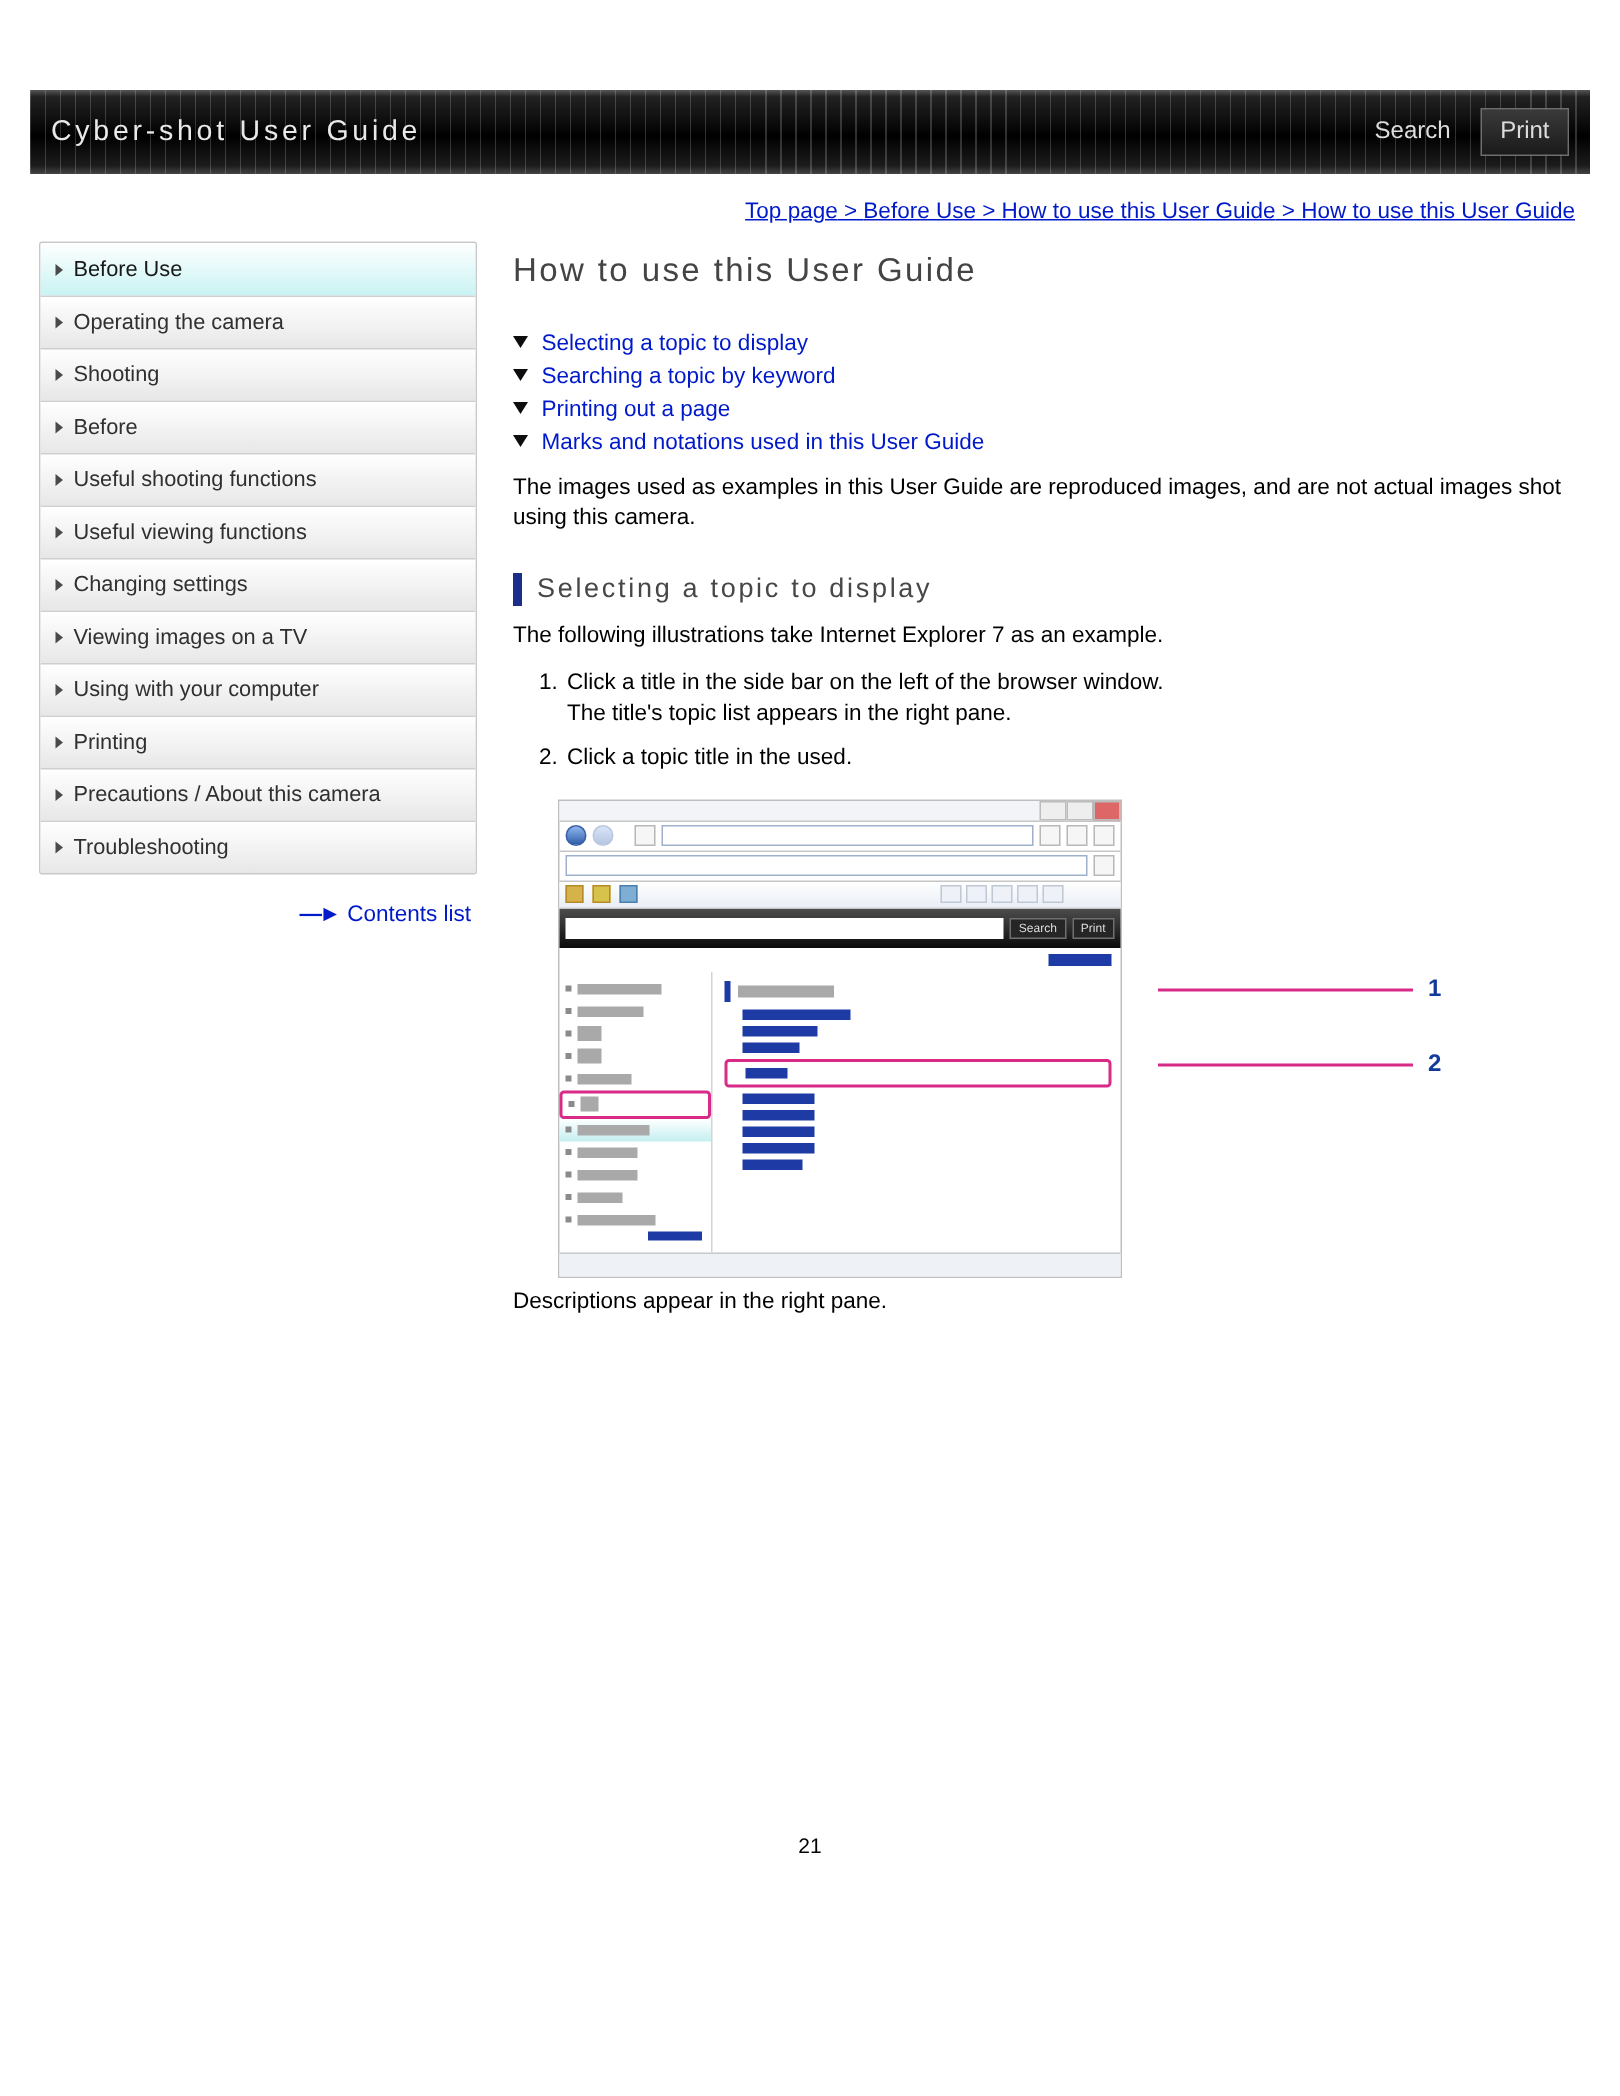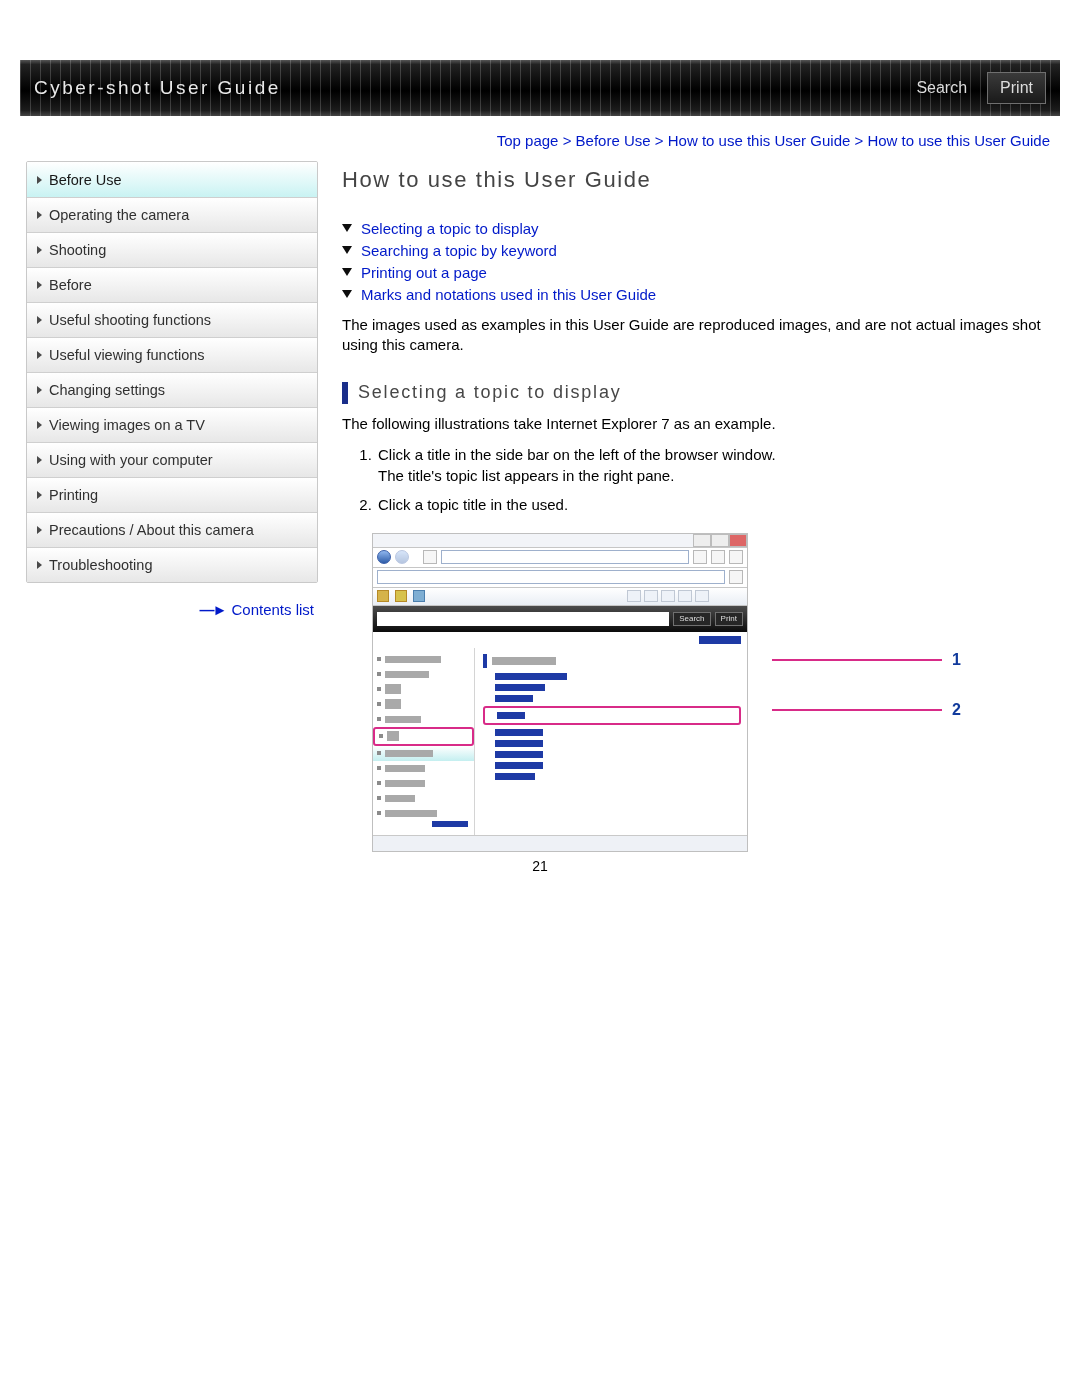--- a/index.html
+++ b/index.html
@@ -56,20 +56,21 @@
     margin-left: 6px;
     background:linear-gradient(to bottom,#3a3a3a,#1a1a1a);
   }
 
   
   .breadcrumb {
     text-align: right;
     color: #0019c9;
     font-size: 15px;
     padding: 16px 10px 12px 10px;
+    text-decoration: underline;
   }
   .breadcrumb a { color: #0019c9; text-decoration: none; }
 
   
   .cols { display: flex; gap: 24px; padding: 0 6px; }
   .sidebar { width: 292px; flex-shrink: 0; }
   .main { flex: 1; padding-right: 8px; }
 
   
   .nav {
@@ -199,21 +200,21 @@
   .imain .hd .pb{width:4px;height:14px;background:#1e3aa5;}
   .imain .hd .tb{width:64px;height:8px;background:#a9a9a9;}
   .imain .ln{height:7px;background:#1e3aa5;margin:4px 0 4px 12px;}
   .hi2{border:2px solid #d82b88;border-radius:3px;padding:2px 0;margin:2px 0;}
   .status{height:16px;border-top:1px solid #c9c9c9;background:#eef1f6;}
   .leaders{display:flex;flex-direction:column;gap:32px;margin-top:118px;}
   .lead{display:flex;align-items:center;}
   .lead .line{width:170px;height:2px;background:#d82b88;}
   .lead .num{font-weight:bold;color:#113a9c;margin-left:10px;font-size:16px;}
 
-  .page-num { text-align:center; font-size:14px; color:#000; }
+  .page-num { text-align:center; font-size:14px; margin-top:320px; color:#000; }
 </style>
 </head>
 <body>
 
 <div class="page">
 
   <div class="header">
     <div class="header-title">Cyber-shot User Guide</div>
     <div class="header-spacer"></div>
     <a class="search-link">Search</a>
@@ -443,17 +444,18 @@
               <div class="line"></div>
               <div class="num">1</div>
             </div>
           <div class="lead">
               <div class="line"></div>
               <div class="num">2</div>
             </div>
         </div>
       </div>
 
+      <p class="body after-illus">Descriptions appear in the right pane.</p>
     </main>
   </div>
 
   <div class="page-num">21</div>
 </div>
 
 </body></html>

